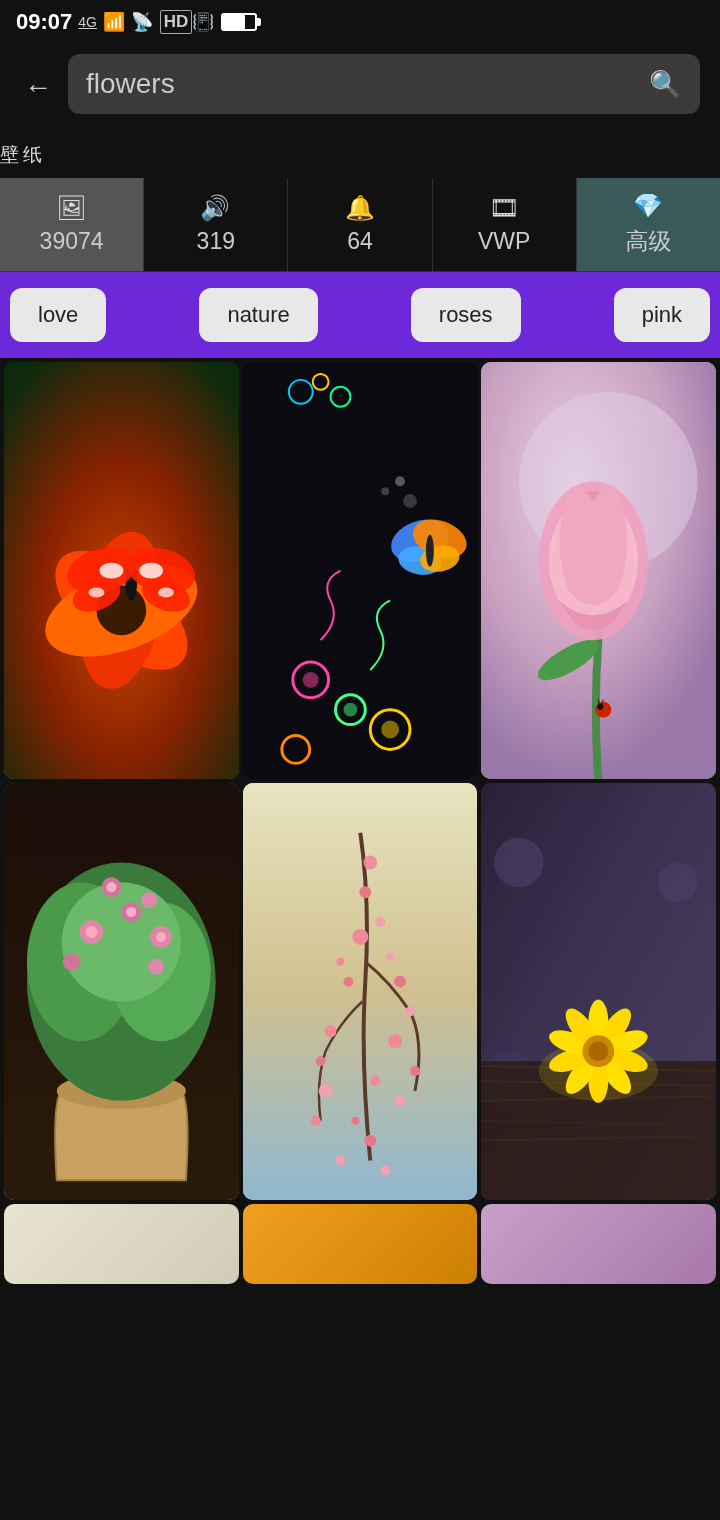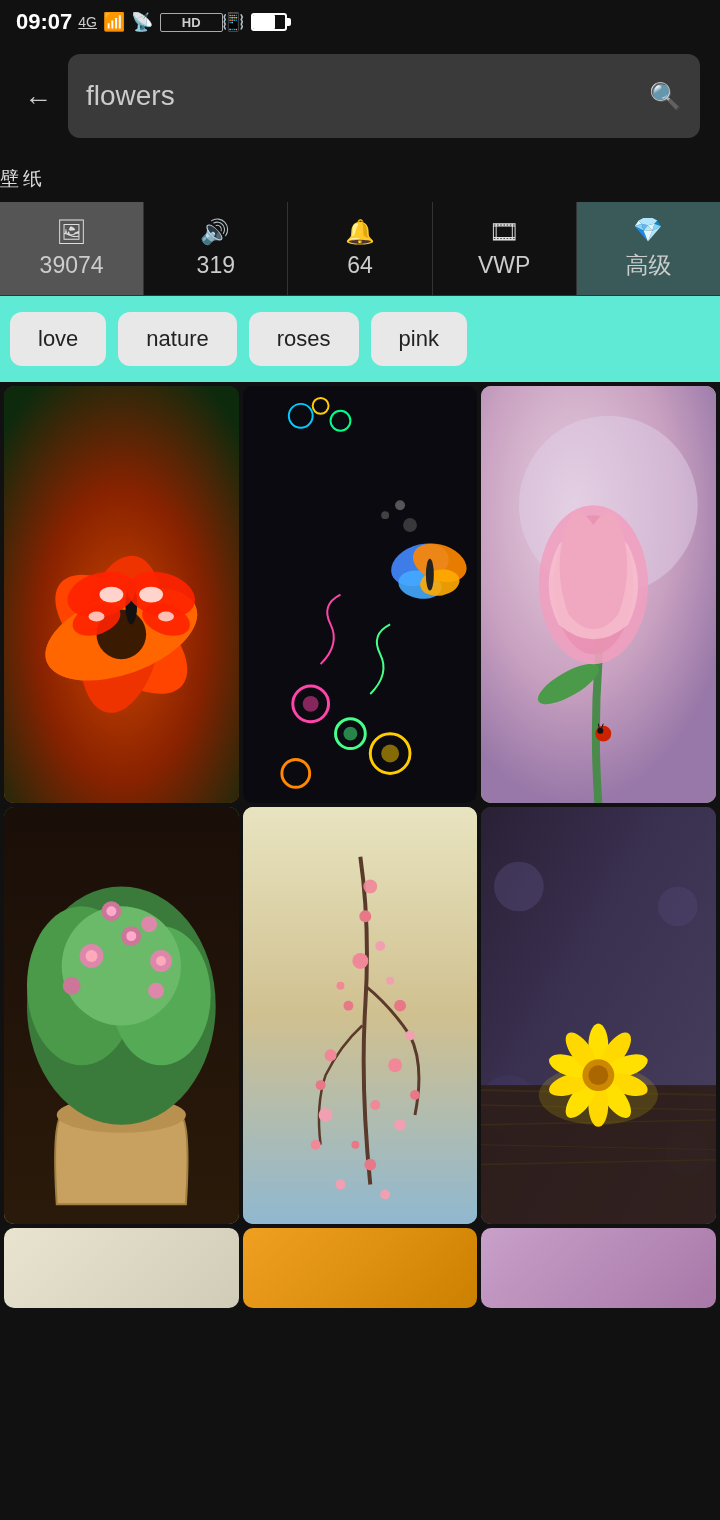--- a/index.html
+++ b/index.html
@@ -75,21 +75,21 @@
       font-size: 28px;
       cursor: pointer;
       padding: 4px;
     }
     .search-box {
       flex: 1;
       background: #3a3a3a;
       border-radius: 12px;
       display: flex;
       align-items: center;
-      padding: 26px 18px;
+      padding: 14px 18px;
       gap: 10px;
       justify-content: flex-end;
     }
     .search-text {
       flex: 1;
       font-size: 28px;
       color: #ccc;
     }
     .search-icon-btn {
       color: #aaa;
@@ -132,24 +132,25 @@
     }
     .cat-tab-count {
       font-size: 23px;
       color: #ccc;
     }
 
     
     .tags-row {
       display: flex;
       gap: 0;
-      background: #5eead4;
+      background: #6d28d9;
       padding: 16px 10px;
       overflow-x: auto;
       gap: 12px;
+      justify-content: space-between;
     }
     .tag-chip {
       background: #e8e8e8;
       color: #222;
       border-radius: 12px;
       padding: 14px 28px;
       font-size: 22px;
       font-weight: 500;
       white-space: nowrap;
       cursor: pointer;
@@ -209,21 +210,21 @@
   </style>
 </head>
 <body>
 
 <div class="status-bar">
   <div class="status-left">
     <span>09:07</span>
     <span style="font-size:14px; font-weight:normal; color:#ccc;text-decoration:underline;">4G</span>
     <span style="font-size:18px;">📶</span>
     <span style="font-size:18px;">📡</span>
-    <span style="font-size:13px; border:1px solid #aaa; padding:1px 21px; border-radius:2px; color:#ccc;">HD</span>
+    <span style="font-size:17px; border:1px solid #aaa; padding:1px 3px; border-radius:2px; color:#ccc;">HD</span>
   </div>
   <div class="status-icons">
     <span style="font-size:18px;">📳</span>
     <div class="battery-icon">
       <div class="battery-fill"></div>
     </div>
   </div>
 </div>
 
 <div class="search-area">

